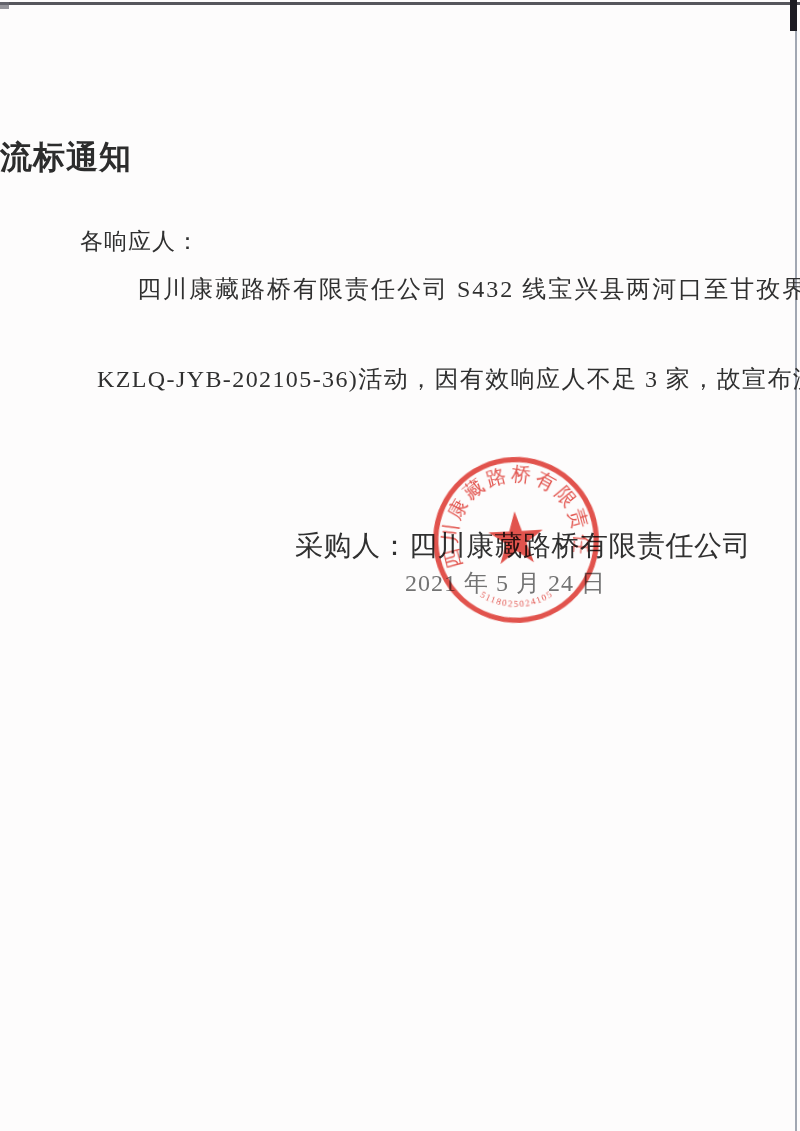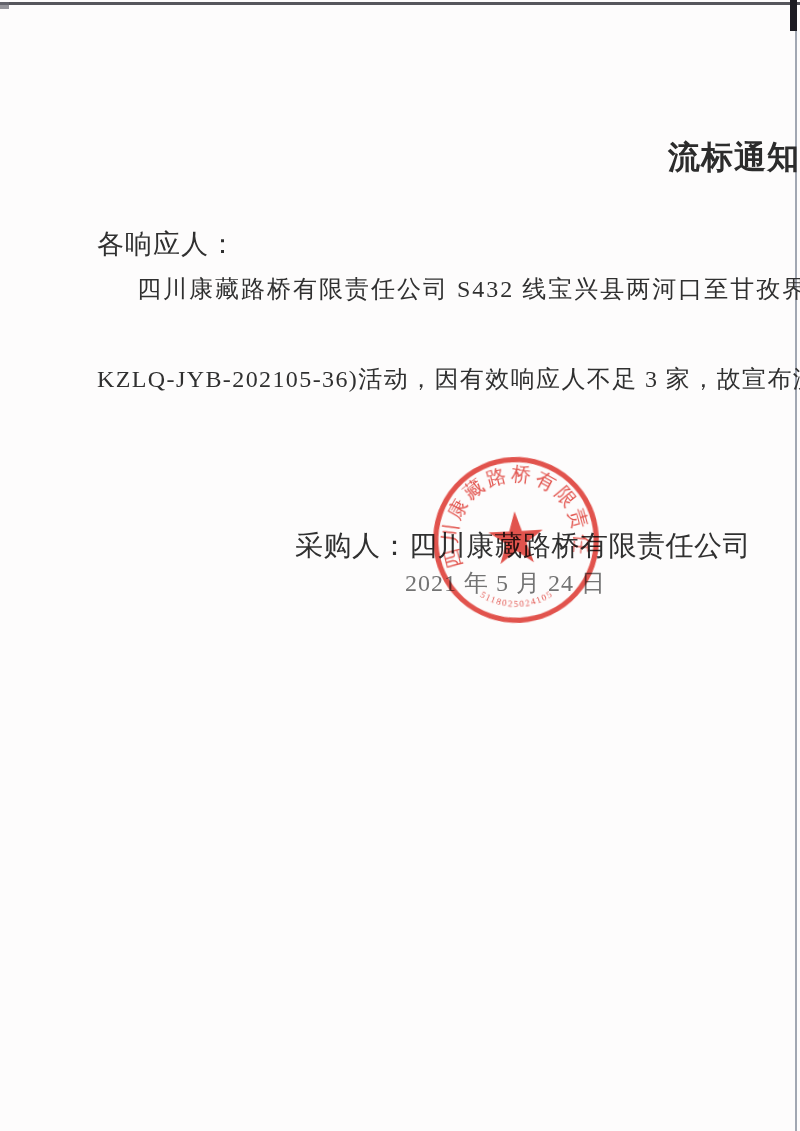--- a/index.html
+++ b/index.html
@@ -27,28 +27,28 @@
   .corner-mark {
     position: absolute; top: 0; right: 3px; width: 7px; height: 31px;
     background: #1c1c22;
   }
   .corner-speck {
     position: absolute; top: 2px; left: 0; width: 9px; height: 7px;
     background: #6a6a72; opacity: 0.7;
   }
   .title {
     position: absolute; top: 136px; left: 0; width: 100%;
-    text-align: right;
+    text-align: left;
     font-size: 32px; font-weight: bold;
     letter-spacing: 1px;
     color: #2c2c2c;
   }
   .salutation {
-    position: absolute; top: 226px; left: 97px;
-    font-size: 27px; letter-spacing: 1px; color: #303030;
+    position: absolute; top: 226px; left: 80px;
+    font-size: 23px; letter-spacing: 1px; color: #303030;
   }
   .body-line {
     position: absolute; left: 97px; width: 625px;
     font-size: 24px; letter-spacing: 2px; color: #303030;
     white-space: nowrap;
   }
   .body-line-1 { top: 273px; padding-left: 40px; }
   .body-line-2 { top: 318px; }
   .body-line-3 { top: 363px; letter-spacing: 1.4px; }
   .buyer-line {

